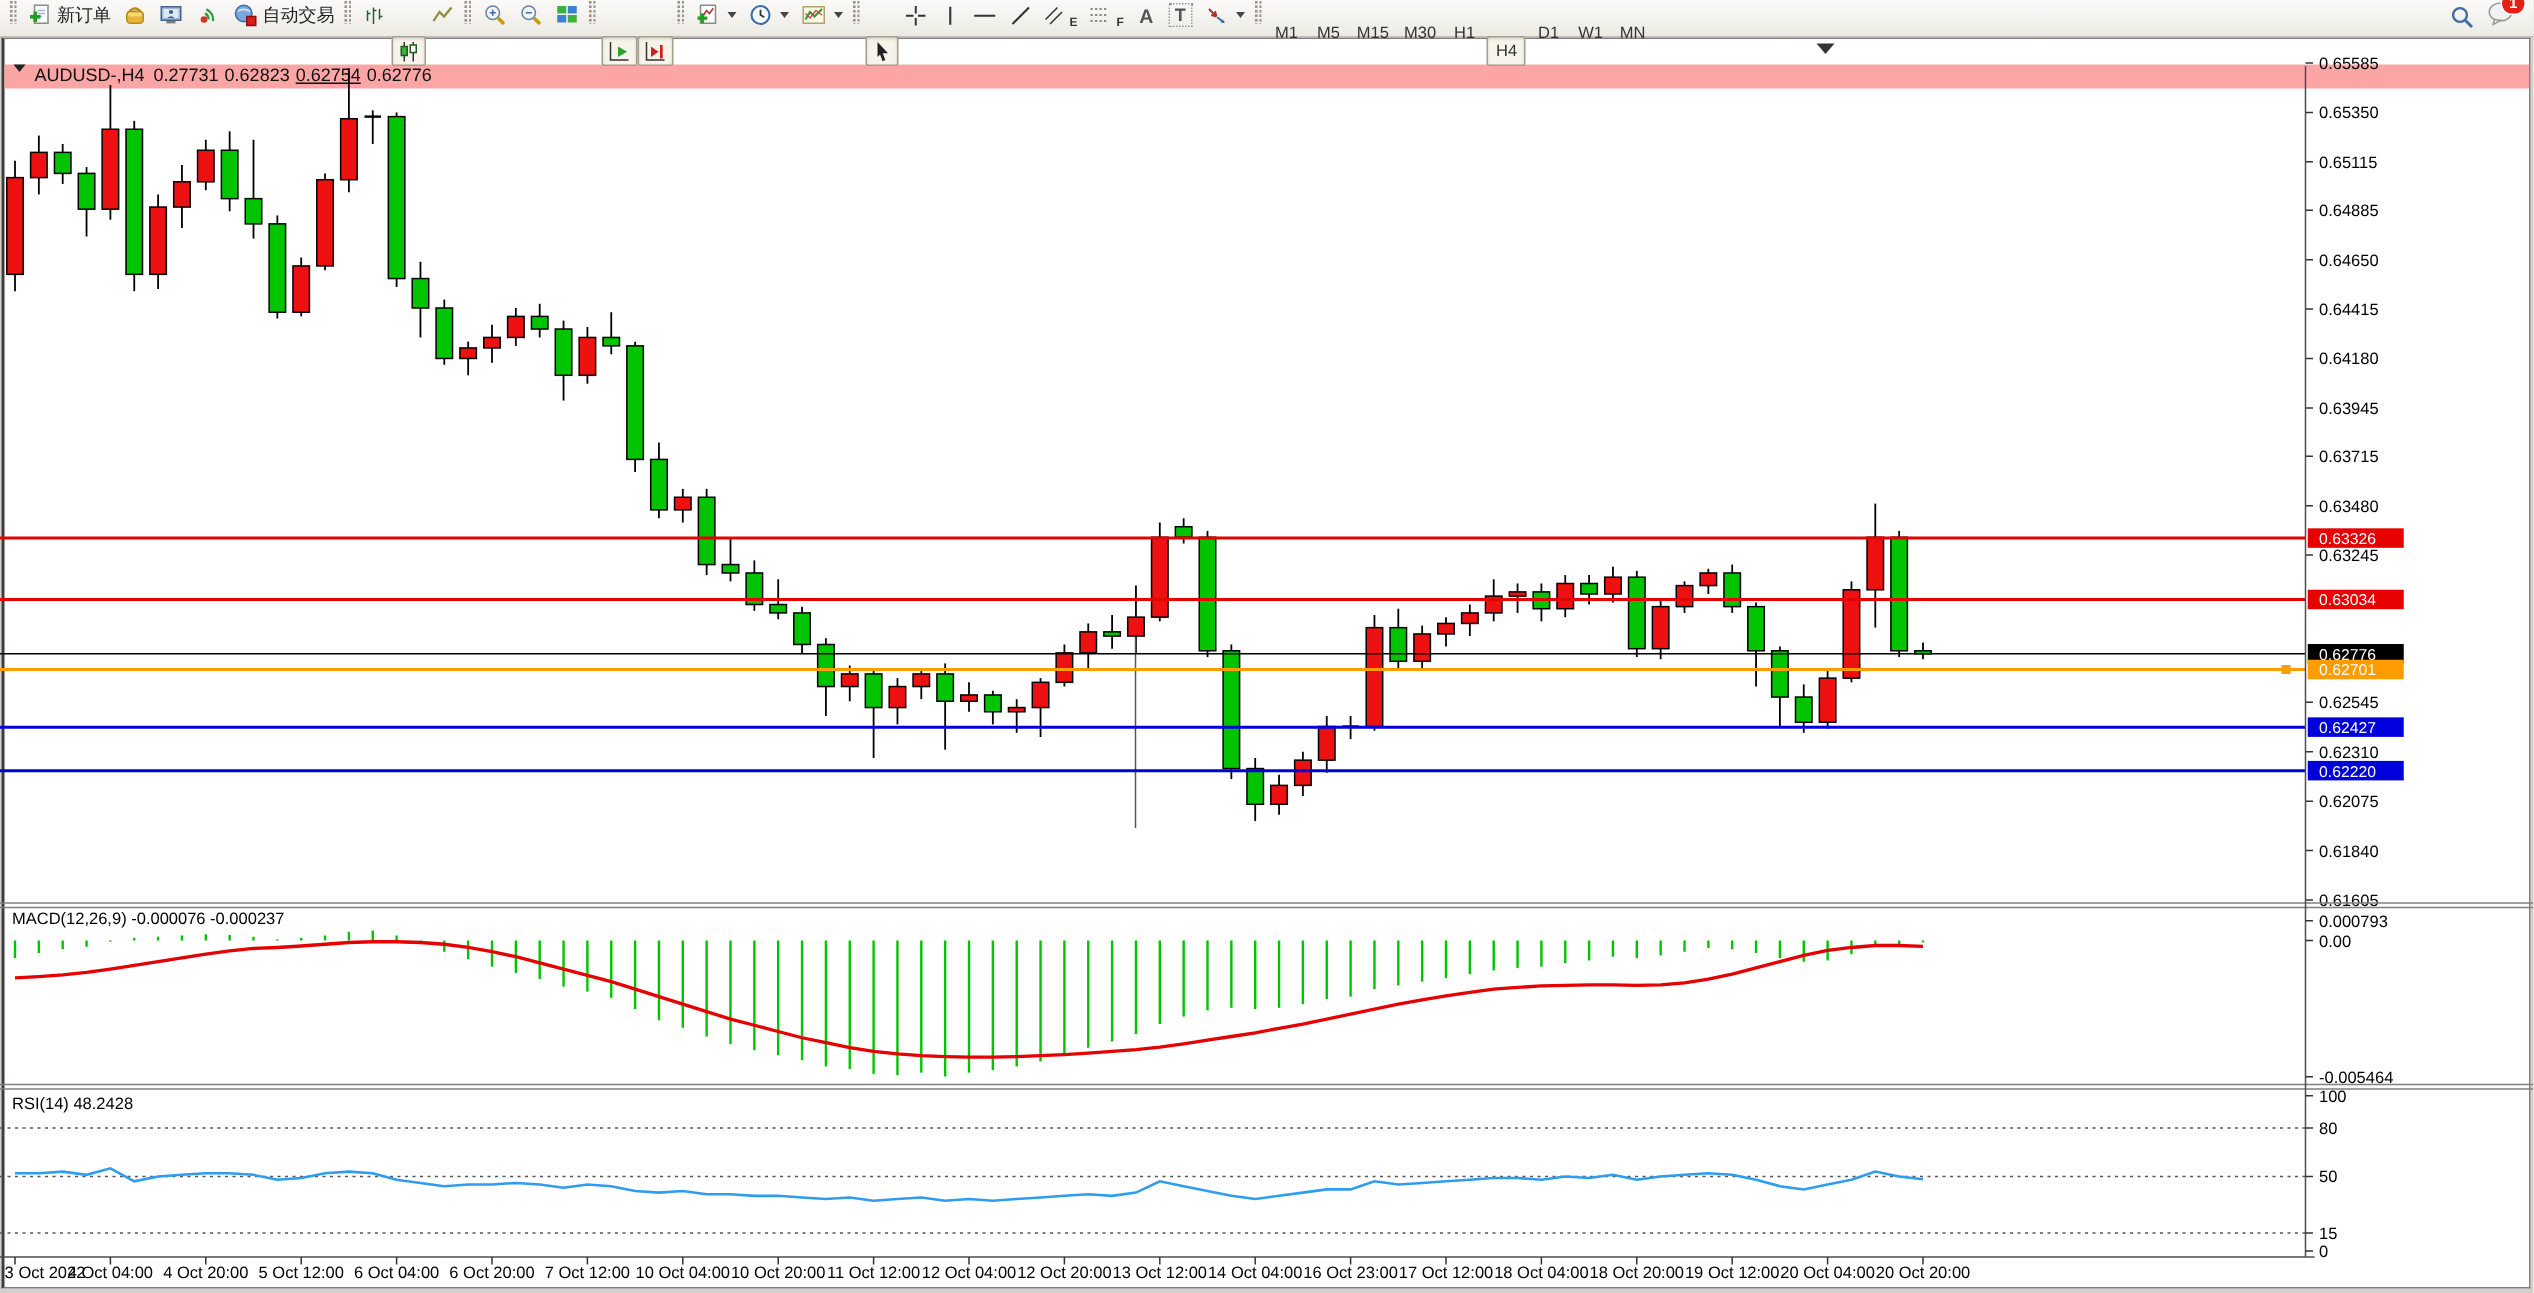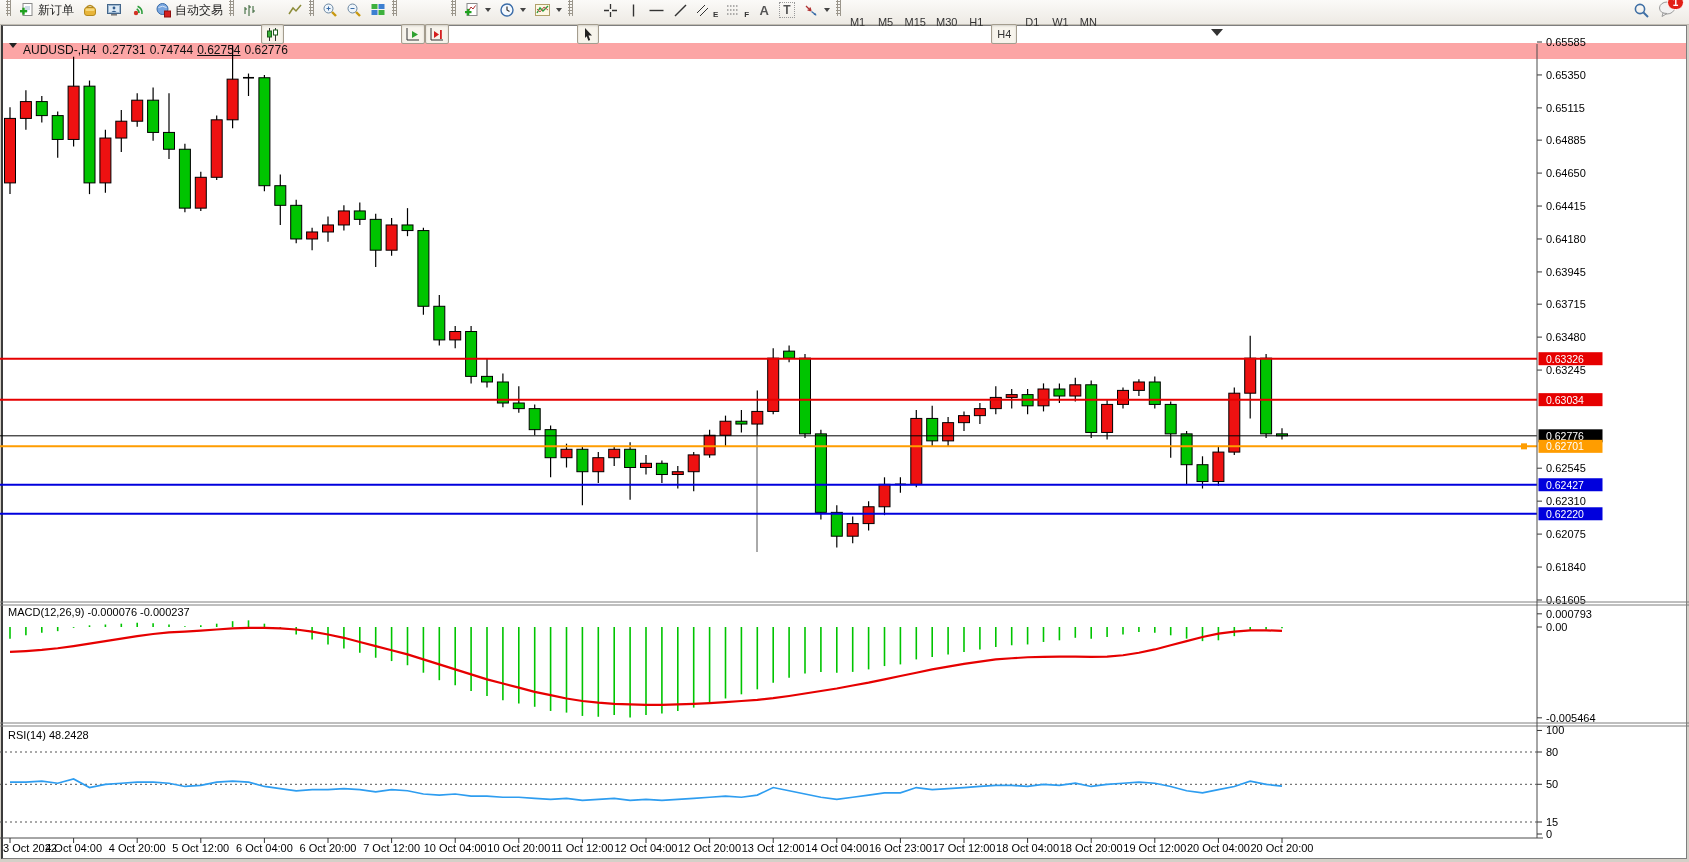--- a/index.html
+++ b/index.html
@@ -232,21 +232,21 @@
       <span class="badge">1</span>
     </div>
   </div>
 </div>
 
 <div id="chart-window"></div>
 <div id="titlebar">
   <span class="wintri"></span>
   <b>AUDUSD-,H4</b>
   <span>0.27731</span>
-  <span style="margin-left:-2px;">0.74744</span>
+  <span style="margin-left:-2px;">0.62823</span>
   <span style="margin-left:-2px;text-decoration:underline;">0.62754</span>
   <span style="margin-left:-2px;">0.62776</span>
 </div>
 <svg id="plot" width="1689" height="862">
     <line x1="1537" y1="42" x2="1542" y2="42" stroke="#333"></line>
     <text x="1546" y="46" font-size="11" font-family="Liberation Sans, DejaVu Sans, sans-serif" fill="#000">0.65585</text>
     <line x1="1537" y1="74.94700000000104" x2="1542" y2="74.94700000000104" stroke="#333"></line>
     <text x="1546" y="78.94700000000104" font-size="11" font-family="Liberation Sans, DejaVu Sans, sans-serif" fill="#000">0.65350</text>
     <line x1="1537" y1="107.89400000000053" x2="1542" y2="107.89400000000053" stroke="#333"></line>
     <text x="1546" y="111.89400000000053" font-size="11" font-family="Liberation Sans, DejaVu Sans, sans-serif" fill="#000">0.65115</text>

